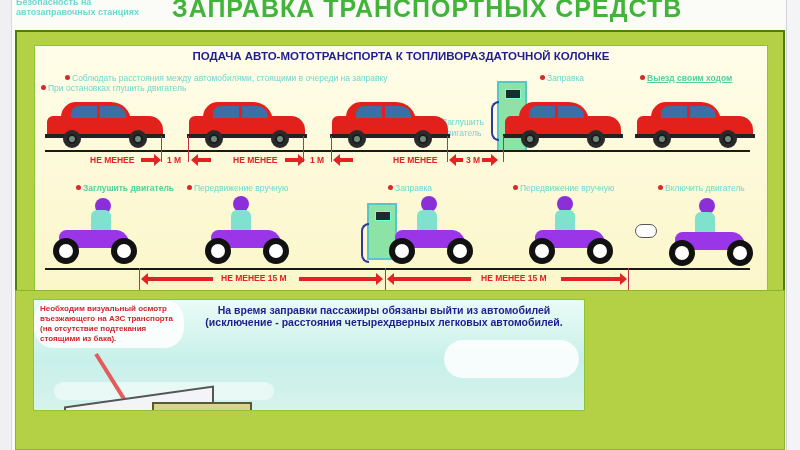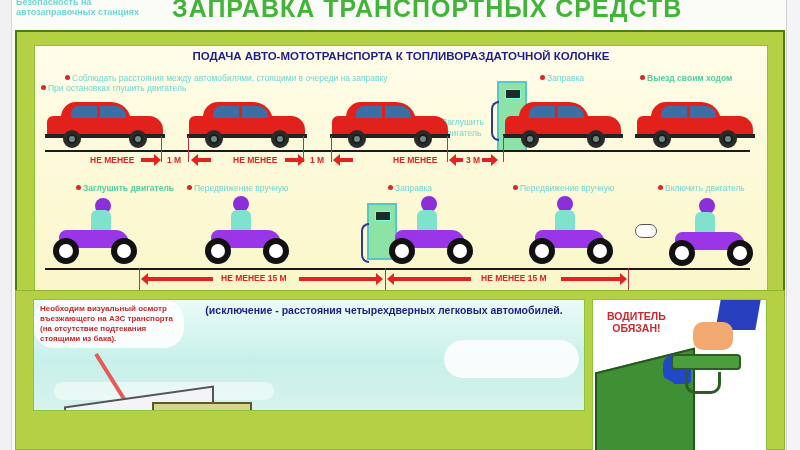--- a/index.html
+++ b/index.html
@@ -98,21 +98,21 @@
 
   <div class="frame">
     <div class="frame-inner">
       <div class="section-title">ПОДАЧА АВТО-МОТОТРАНСПОРТА К ТОПЛИВОРАЗДАТОЧНОЙ КОЛОНКЕ</div>
 
       <div class="note" style="left:6px; top:27px;padding-left:24px;"><span class="dot"></span><span>Соблюдать расстояния между автомобилями, стоящими в очереди на заправку</span></div>
       <div class="note" style="left:6px; top:37px;"><span class="dot"></span><span>При остановках глушить двигатель</span></div>
 
       <div class="note" style="left:400px; top:27px; line-height:11px;margin-top:44px;"><span class="dot"></span><span>Заглушить</span><br><span style="margin-left:7px;">двигатель</span></div>
       <div class="note" style="left:505px; top:27px;"><span class="dot"></span><span>Заправка</span></div>
-      <div class="note bold" style="left:605px; top:27px;"><span class="dot"></span><span>Выезд своим ходом</span></div>
+      <div class="note bold" style="left:605px; top:27px;text-decoration:underline;"><span class="dot"></span><span>Выезд своим ходом</span></div>
 
       <div class="pump" style="left:462px; top:35px; height:71px;">
         <div class="screen"></div>
         <div class="hose"></div>
       </div>
 
       <div class="car" style="left:10px; top:54px;">
           <div class="cabin"></div>
           <div class="body"></div>
           <div class="win1"></div>
@@ -252,20 +252,21 @@
       <div class="cloud" style="left:410px; top:40px; width:135px; height:38px;"></div>
       <div class="cloud" style="left:20px; top:82px; width:220px; height:18px; background:#ffffff; opacity:0.5;"></div>
 
       <div class="scene-note-left">
         <div>Необходим визуальный осмотр</div>
         <div>въезжающего на АЗС транспорта</div>
         <div>(на отсутствие подтекания</div>
         <div>стоящими из бака).</div>
       </div>
       <div class="scene-main">
+        <div>На время заправки пассажиры обязаны выйти из автомобилей</div>
         <div>(исключение - расстояния четырехдверных легковых автомобилей.</div>
       </div>
 
       <div class="pointer"></div>
       <div class="truck-trailer"></div>
       <div class="truck-cab">
           <div class="w" style="left:8px;"></div>
           <div class="w" style="left:36px;"></div>
           <div class="w" style="left:64px;"></div>
         </div>
@@ -275,27 +276,14 @@
       <div class="truck2-cab">
           <div class="w"></div>
         </div>
       <div class="red-car"></div>
       <div class="person" style="left:468px; top:112px; background:#2a4aa8;"></div>
       <div class="scene-pump">
           <div class="scr"></div>
         </div>
     </div>
 
-    <div class="driver-panel">
-      <div class="canister"></div>
-      <div class="sleeve"></div>
-      <div class="hand"></div>
-      <div class="nozzle-blue"></div>
-      <div class="nozzle"></div>
-      <div class="handle"></div>
-      <div class="spout"></div>
-      <div class="driver-title">
-        <div>ВОДИТЕЛЬ</div>
-        <div>ОБЯЗАН!</div>
-      </div>
-    </div>
   </div>
 </div>
 
 </body></html>

